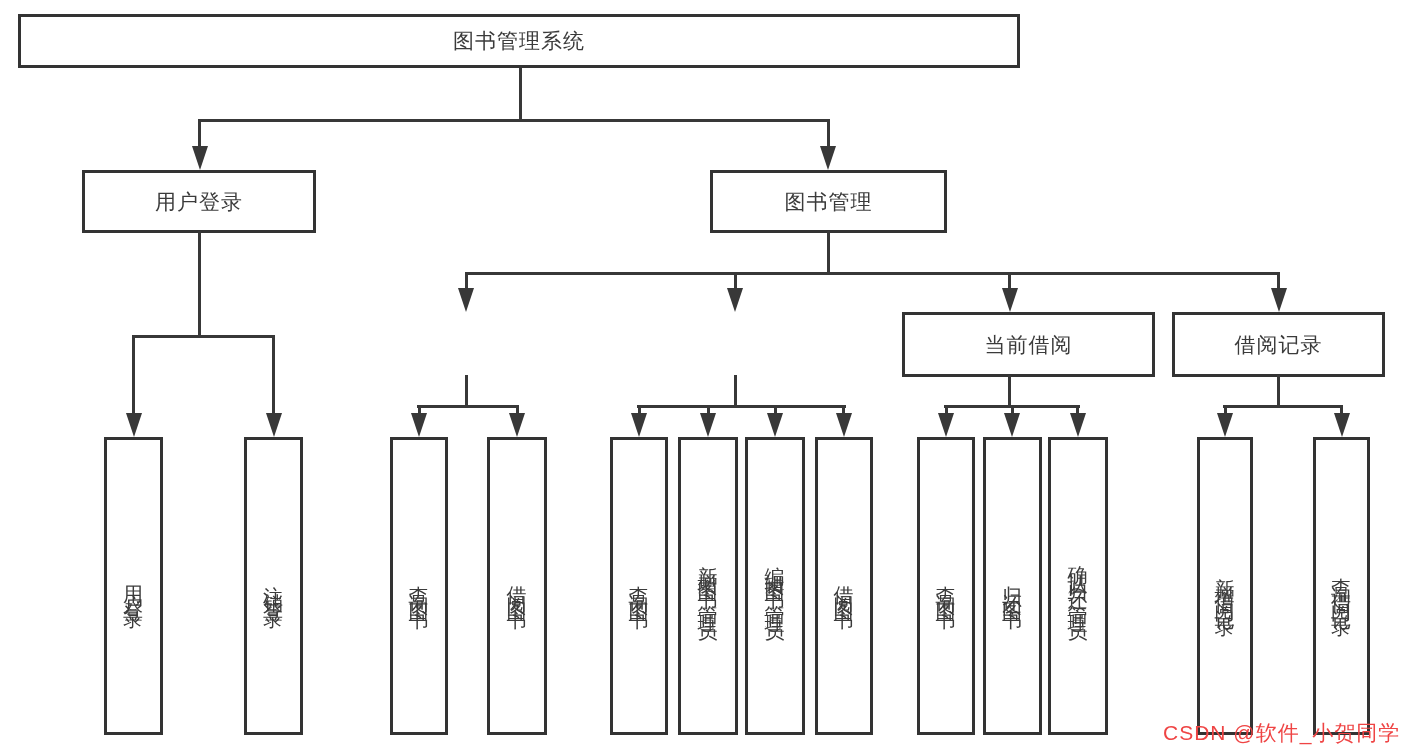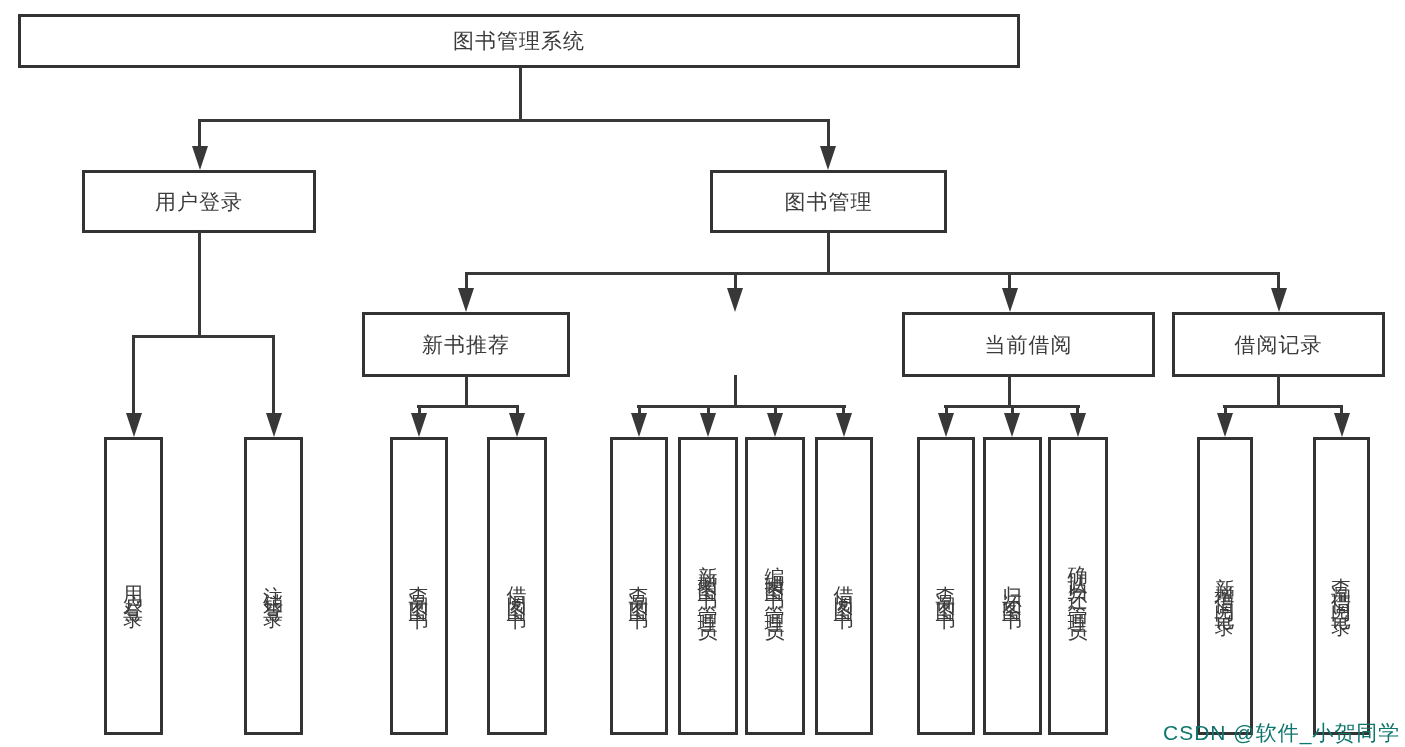--- a/index.html
+++ b/index.html
@@ -16,21 +16,21 @@
     writing-mode:vertical-rl;text-orientation:mixed;
     letter-spacing:8px;line-height:1;font-size:20px;
   }
   .line{position:absolute;background:#383838;}
   .arrow{
     position:absolute;width:0;height:0;
     border-left:8px solid transparent;border-right:8px solid transparent;
     border-top:24px solid #383838;
   }
   .watermark{
-    position:absolute;left:1163px;top:719px;font-size:21px;color:#0f766e;
+    position:absolute;left:1163px;top:719px;font-size:21px;color:#ef4444;
     letter-spacing:1px;white-space:nowrap;
   }
 </style>
 </head>
 <body>
 
 <div class="canvas">
 
   <div class="box" style="left:18px;top:14px;width:1002px;height:54px">
     <span class="lbl">图书管理系统</span>
@@ -61,23 +61,20 @@
   <div class="line" style="left:465px;top:272px;width:815px;height:3px"></div>
   <div class="line" style="left:465px;top:272px;width:3px;height:18px"></div>
   <div class="arrow" style="left:458px;top:288px"></div>
   <div class="line" style="left:734px;top:272px;width:3px;height:18px"></div>
   <div class="arrow" style="left:727px;top:288px"></div>
   <div class="line" style="left:1008px;top:272px;width:3px;height:18px"></div>
   <div class="arrow" style="left:1002px;top:288px"></div>
   <div class="line" style="left:1277px;top:272px;width:3px;height:18px"></div>
   <div class="arrow" style="left:1271px;top:288px"></div>
 
-  <div class="box" style="left:362px;top:312px;width:208px;height:65px">
-    <span class="lbl">新书推荐</span>
-  </div>
   <div class="box" style="left:902px;top:312px;width:253px;height:65px">
     <span class="lbl">当前借阅</span>
   </div>
   <div class="box" style="left:1172px;top:312px;width:213px;height:65px">
     <span class="lbl">借阅记录</span>
   </div>
 
   <div class="line" style="left:465px;top:375px;width:3px;height:30px"></div>
   <div class="line" style="left:417px;top:405px;width:101px;height:3px"></div>
   <div class="line" style="left:418px;top:405px;width:3px;height:12px"></div>

